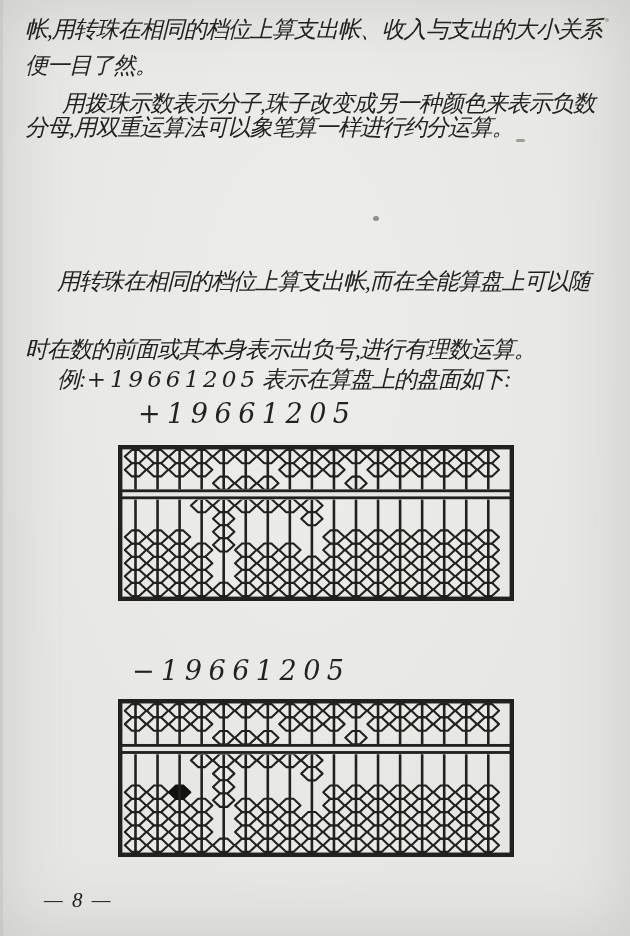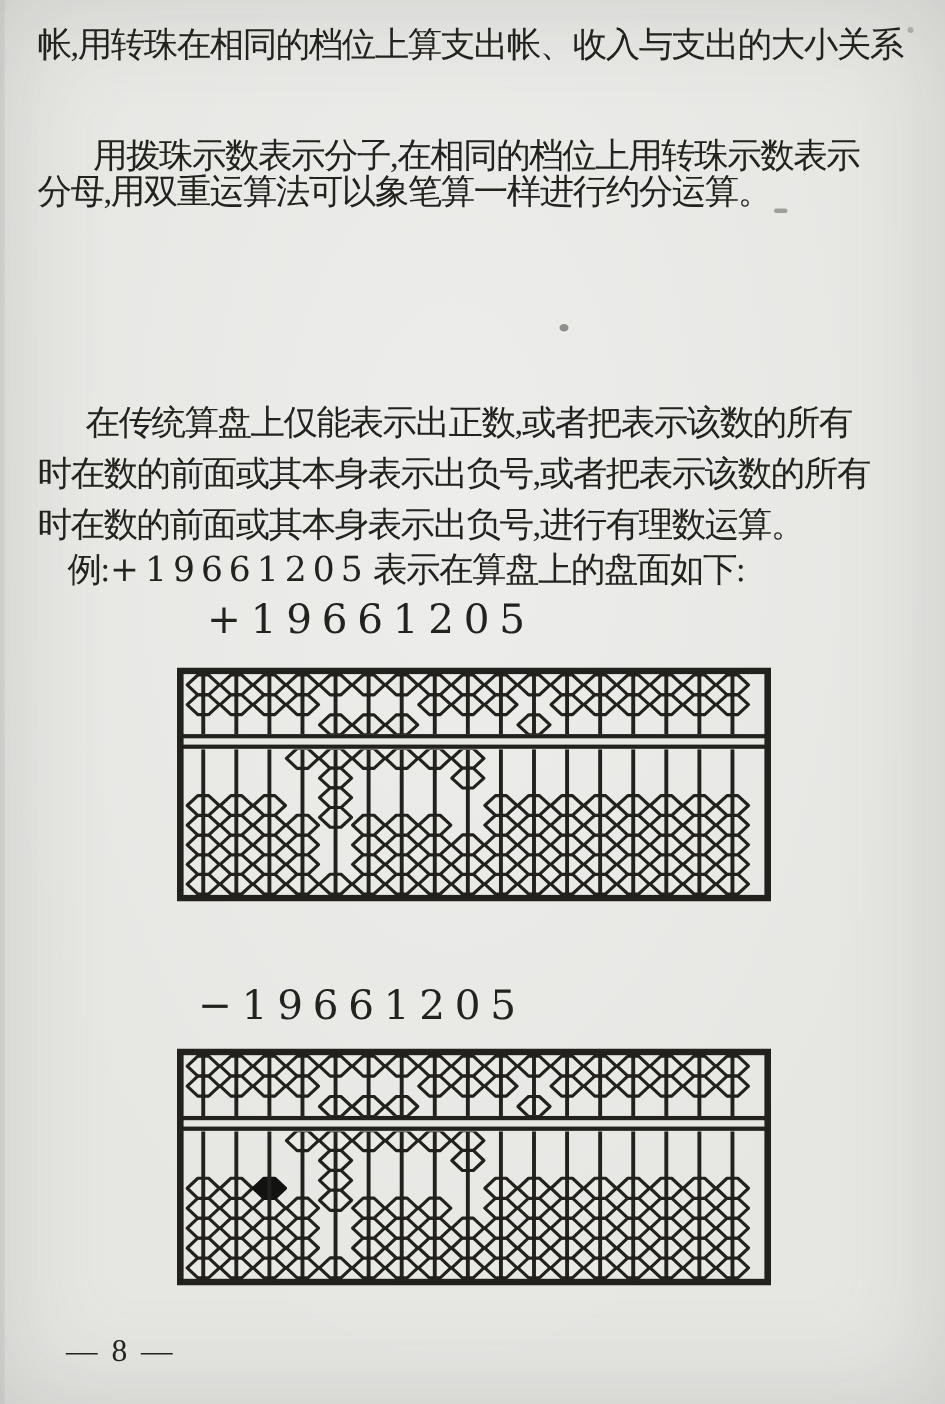--- a/index.html
+++ b/index.html
@@ -6,20 +6,21 @@
   .page{
     position:relative;
     width:630px;height:936px;
     background:
       radial-gradient(ellipse at 48% 35%, rgba(255,255,255,0.28), rgba(255,255,255,0) 72%),
       #e6e7e3;
     box-shadow: inset 0 0 70px rgba(105,105,98,0.22);
     overflow:hidden;
     font-family:"Liberation Serif","DejaVu Serif",serif;
     color:#23221f;
+    font-style:italic;
   }
   .line{
     position:absolute;
     font-size:23px;
     letter-spacing:-1px;
     white-space:nowrap;
     line-height:27px;
   }
   .heading{
     position:absolute;
@@ -55,30 +56,30 @@
   .a-dash{width:9px;height:3px;background:rgba(70,68,62,0.45);border-radius:2px;}
   .a-speck{width:4px;height:4px;background:rgba(90,88,80,0.35);border-radius:50%;}
   .a-edge{left:0;top:0;width:3px;height:936px;background:rgba(60,60,55,0.07);}
 </style>
 </head>
 <body>
 
 <div class="page">
 
   <div class="line" style="left:25px;top:16px">帐,用转珠在相同的档位上算支出帐、收入与支出的大小关系</div>
-
-  <div class="line" style="left:62px;top:90px">用拨珠示数表示分子,在相同的档位上用转珠示数表示</div>
+  <div class="line" style="left:25px;top:52px">便一目了然。</div>
+
+  <div class="line" style="left:62px;top:90px">用拨珠示数表示分子,珠子改变成另一种颜色来表示负数</div>
   <div class="line" style="left:25px;top:114px">分母,用双重运算法可以象笔算一样进行约分运算。</div>
 
 
-  <div class="line" style="left:57px;top:268px">在传统算盘上仅能表示出正数,或者把表示该数的所有</div>
-  <div class="line" style="left:25px;top:302px">时在数的前面或其本身表示出负号,或者把表示该数的所有</div>
+  <div class="line" style="left:57px;top:268px">用转珠在相同的档位上算支出帐,而在全能算盘上可以随</div>
   <div class="line" style="left:25px;top:336px">时在数的前面或其本身表示出负号,进行有理数运算。</div>
 
-  <div class="line" style="left:45px;top:366px"><span>例:</span><span class="numspan">+19661205</span><span>表示在算盘上的盘面如下:</span></div>
+  <div class="line" style="left:57px;top:366px"><span>例:</span><span class="numspan">+19661205</span><span>表示在算盘上的盘面如下:</span></div>
 
   <div class="numdisplay" style="left:138px;top:398px">+19661205</div>
 
   <svg id="abacus1" class="abacus" viewBox="0 0 396 156" preserveAspectRatio="none">
       <polygon points="6.800000000000001,11.6 13.9,5 21.1,5 28.2,11.6 21.1,18.2 13.9,18.2" fill="#e9eae5" stroke="#22211e" stroke-width="2.1" stroke-linejoin="round"></polygon>
       <polygon points="6.800000000000001,24.8 13.9,18.200000000000003 21.1,18.200000000000003 28.2,24.8 21.1,31.4 13.9,31.4" fill="#e9eae5" stroke="#22211e" stroke-width="2.1" stroke-linejoin="round"></polygon>
       <polygon points="6.800000000000001,144.4 13.9,137.8 21.1,137.8 28.2,144.4 21.1,151 13.9,151" fill="#e9eae5" stroke="#22211e" stroke-width="2.1" stroke-linejoin="round"></polygon>
       <polygon points="6.800000000000001,131.3 13.9,124.70000000000002 21.1,124.70000000000002 28.2,131.3 21.1,137.9 13.9,137.9" fill="#e9eae5" stroke="#22211e" stroke-width="2.1" stroke-linejoin="round"></polygon>
       <polygon points="6.800000000000001,118.2 13.9,111.60000000000001 21.1,111.60000000000001 28.2,118.2 21.1,124.8 13.9,124.8" fill="#e9eae5" stroke="#22211e" stroke-width="2.1" stroke-linejoin="round"></polygon>
       <polygon points="6.800000000000001,105.10000000000001 13.9,98.50000000000001 21.1,98.50000000000001 28.2,105.10000000000001 21.1,111.7 13.9,111.7" fill="#e9eae5" stroke="#22211e" stroke-width="2.1" stroke-linejoin="round"></polygon>

